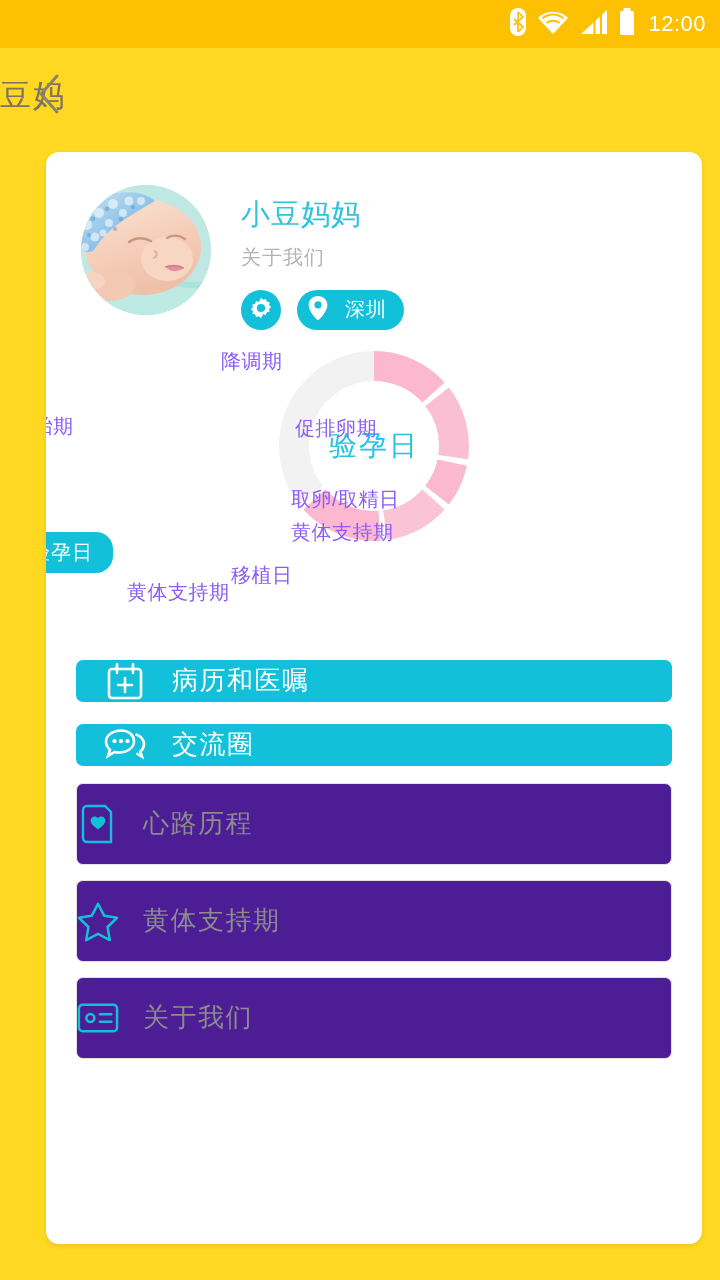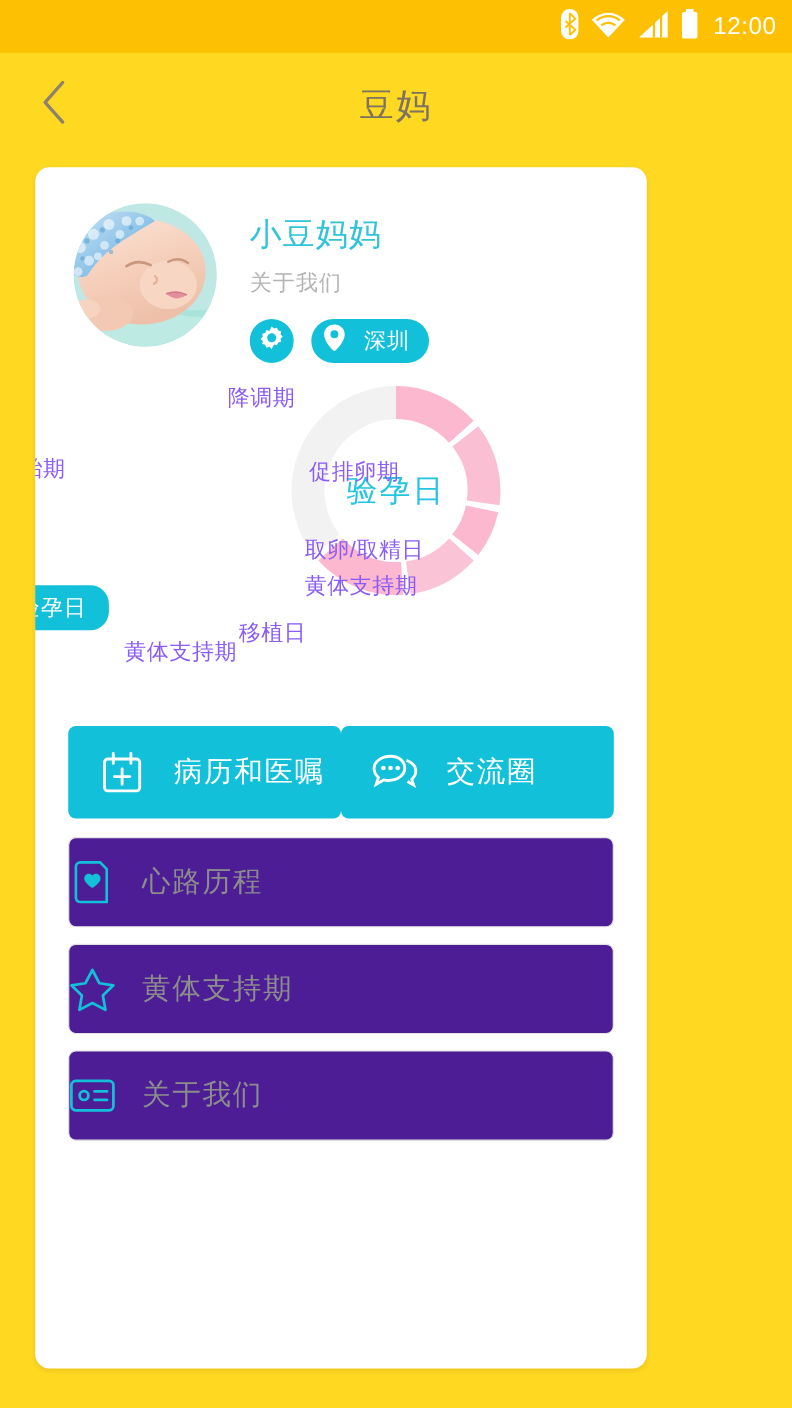--- a/index.html
+++ b/index.html
@@ -21,34 +21,34 @@
   .sb-icons{ display:flex; align-items:center; gap:10px; }
   .sb-time{
     color:#ffffff; font-size:22px; letter-spacing:0.5px;
     margin-left:12px; line-height:1;
   }
   .ic{ display:block; }
 
   
   .navbar{
     position:absolute; top:48px; left:0; width:720px; height:95px;
-    display:flex; align-items:center; justify-content:center;
+    display:flex; align-items:center; justify-content:flex-start;
   }
   .nav-back{
     position:absolute; left:26px; top:50%; transform:translateY(-50%);
     width:46px; height:46px; display:flex; align-items:center; justify-content:center;
     cursor:pointer;
   }
   .nav-title{
     font-size:31px; color:#7d7360; letter-spacing:2px;
   }
 
   
   .card{
-    position:absolute; left:32px; top:152px; width:556px; height:1092px;
+    position:absolute; left:46px; top:152px; width:656px; height:1092px;
     background:#ffffff; border-radius:13px;
     box-shadow:0 2px 5px rgba(0,0,0,0.08);
     overflow:hidden;
   }
 
   
   .profile{
     display:flex; align-items:flex-start;
     padding:33px 0 0 35px;
   }
@@ -96,21 +96,21 @@
     letter-spacing:0.5px;
   }
   .cur-pill{
     position:absolute; background:#12c0d9; color:#fff;
     border-radius:17px; padding:7px 20px; font-size:20px; letter-spacing:1px;
     cursor:pointer;
   }
 
   
   .actions{
-    display:flex; padding:0 30px; margin-top:10px;
+    display:flex; gap:22px; padding:0 30px; margin-top:10px;flex-direction:column;
   }
   .abtn{
     flex:1; height:84px; background:#12c0d9; border-radius:7px;
     display:flex; align-items:center; cursor:pointer;
     padding-left:28px; gap:26px;
   }
   .abtn-label{ color:#ffffff; font-size:26px; letter-spacing:1.5px; }
 
   
   .menu{ padding:0 30px; margin-top:17px; }

